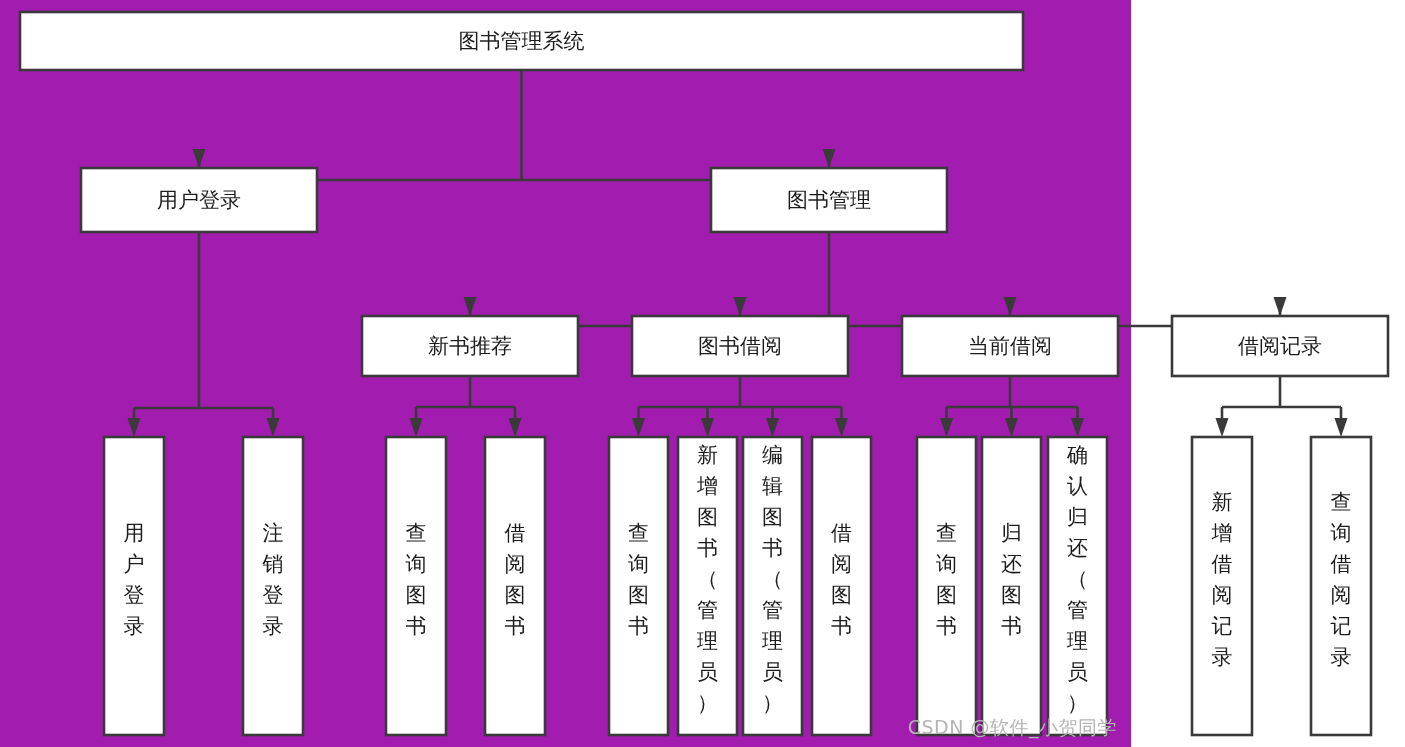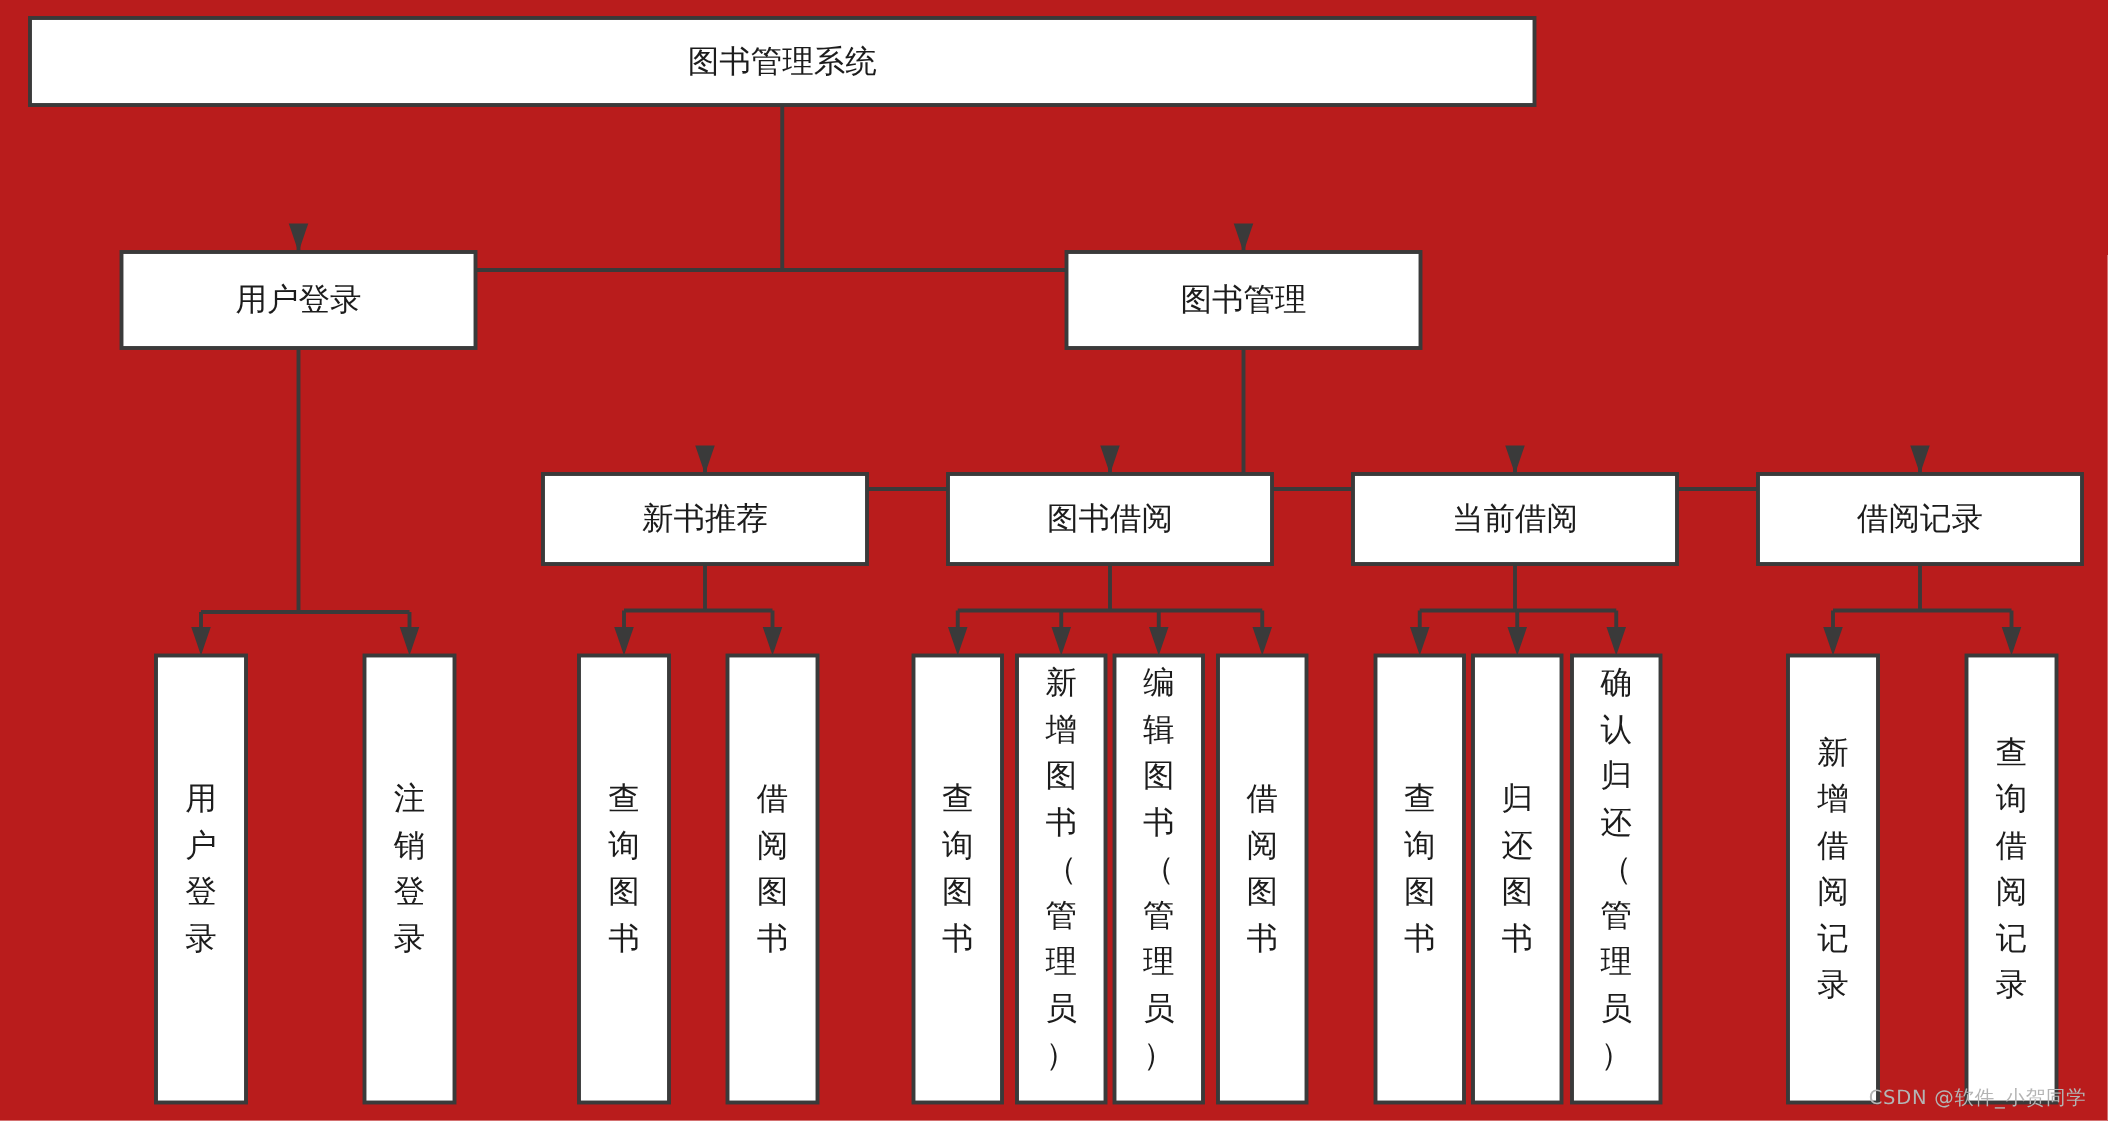--- a/index.html
+++ b/index.html
@@ -9,23 +9,23 @@
     background: #ffffff;
   }
   body {
     font-family: "DejaVu Sans", "Liberation Sans", sans-serif;
     width: 1405px;
     height: 747px;
     overflow: hidden;
   }
   #diagram-root {
     position: relative;
-    width: 1405px;
+    width: 1131px;
     height: 747px;
-    background: #b91c1c;
+    background: #a21caf;
   }
   svg.diagram-canvas {
     position: absolute;
     left: 0;
     top: 0;
     width: 1405px;
     height: 747px;
     display: block;
   }
   .node-box {
@@ -56,21 +56,21 @@
     font-size: 21px;
     fill: #1c1c1c;
     text-anchor: middle;
     white-space: pre;
   }
   .watermark {
     position: absolute;
     right: 14px;
     bottom: 6px;
     font-family: "DejaVu Sans", "Liberation Sans", sans-serif;
-    font-size: 13px;
+    font-size: 19px;
     color: #b4b4b4;
     letter-spacing: 0.5px;
     user-select: none;
     pointer-events: none;
   }
 </style>
 </head>
 <body>
 
 <div id="diagram-root">

